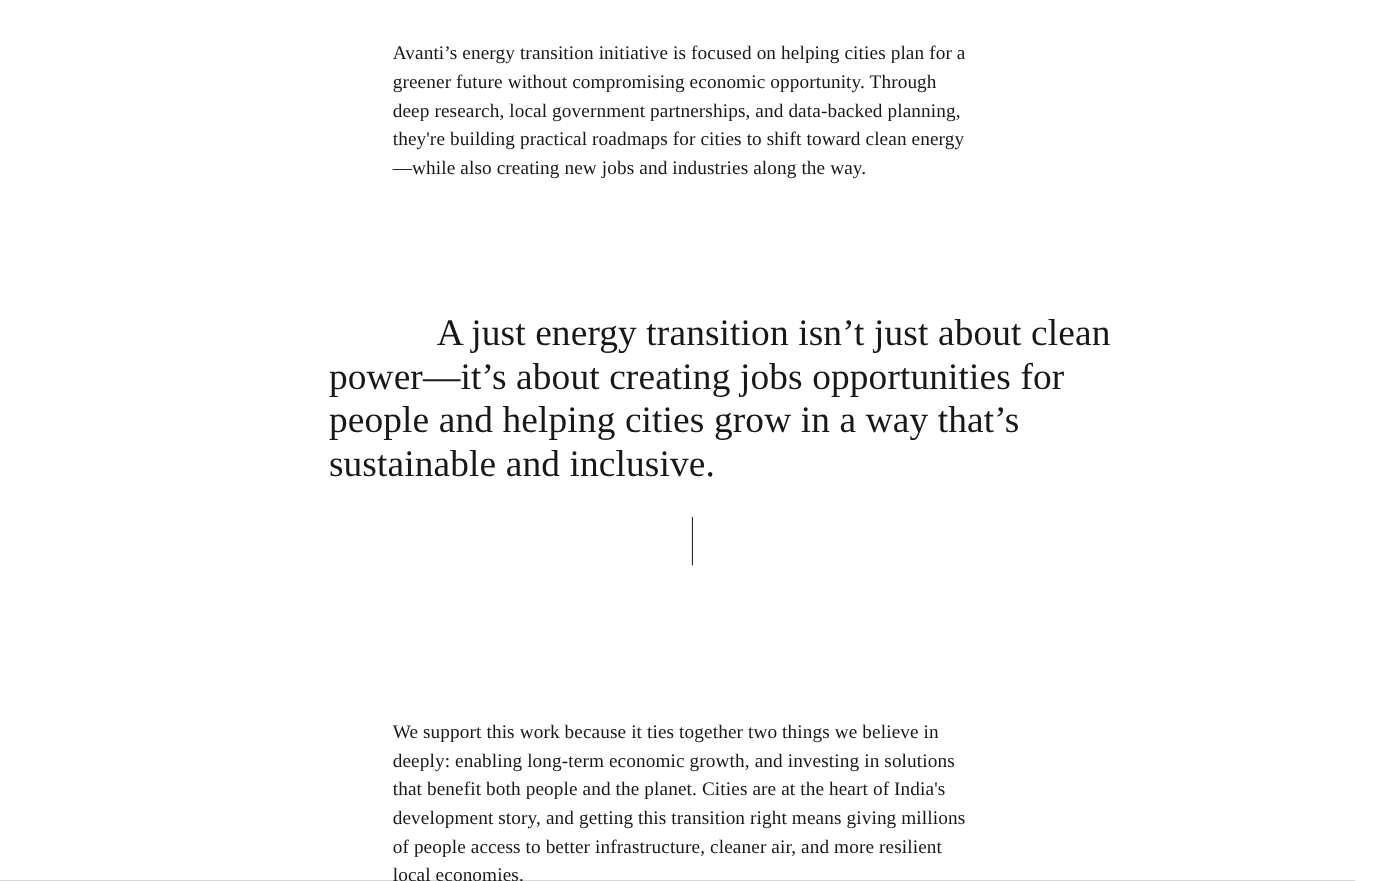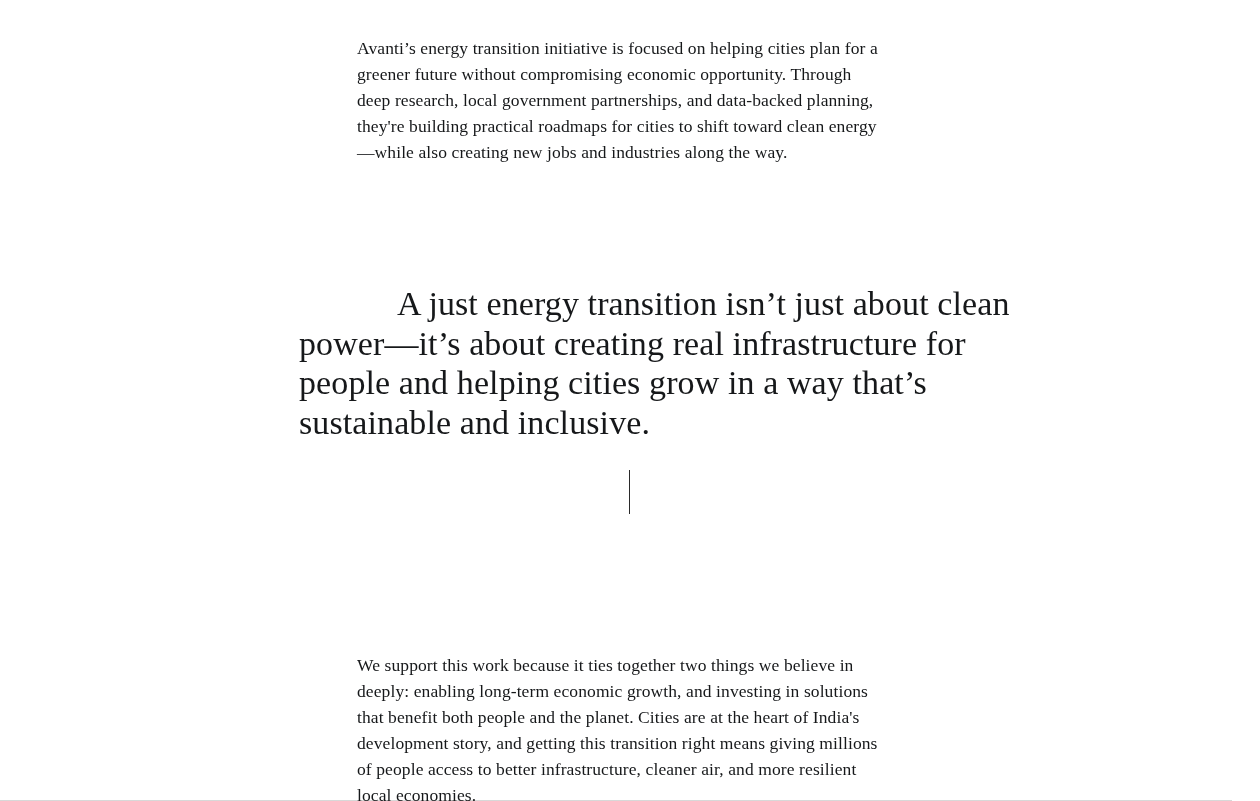--- a/index.html
+++ b/index.html
@@ -90,20 +90,20 @@
     letter-spacing: 0.1px;
   }
 </style>
 </head>
 <body>
 
 <div class="page">
 
   <p class="intro-para">Avanti’s energy transition initiative is focused on helping cities plan for a greener future without compromising economic opportunity. Through deep research, local government partnerships, and data-backed planning, they're building practical roadmaps for cities to shift toward clean energy—while also creating new jobs and industries along the way.</p>
 
-  <blockquote class="pull-quote">A just energy transition isn’t just about clean power—it’s about creating real infrastructure for people and helping cities grow in a way that’s sustainable and inclusive.</blockquote>
+  <blockquote class="pull-quote">A just energy transition isn’t just about clean power—it’s about creating jobs opportunities for people and helping cities grow in a way that’s sustainable and inclusive.</blockquote>
 
   <div class="quote-rule"></div>
 
 
   <p class="closing-para">We support this work because it ties together two things we believe in deeply: enabling long-term economic growth, and investing in solutions that benefit both people and the planet. Cities are at the heart of India's development story, and getting this transition right means giving millions of people access to better infrastructure, cleaner air, and more resilient local economies.</p>
 
 </div>
 
 </body></html>

